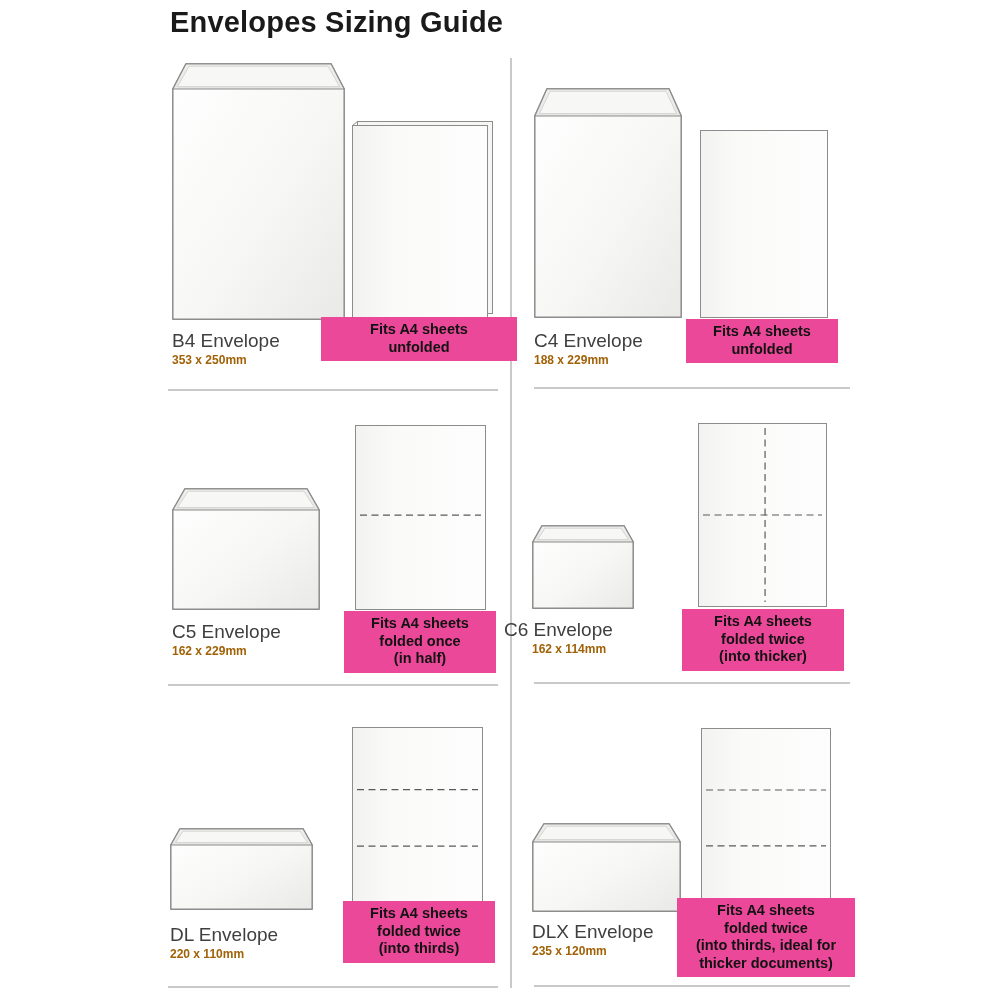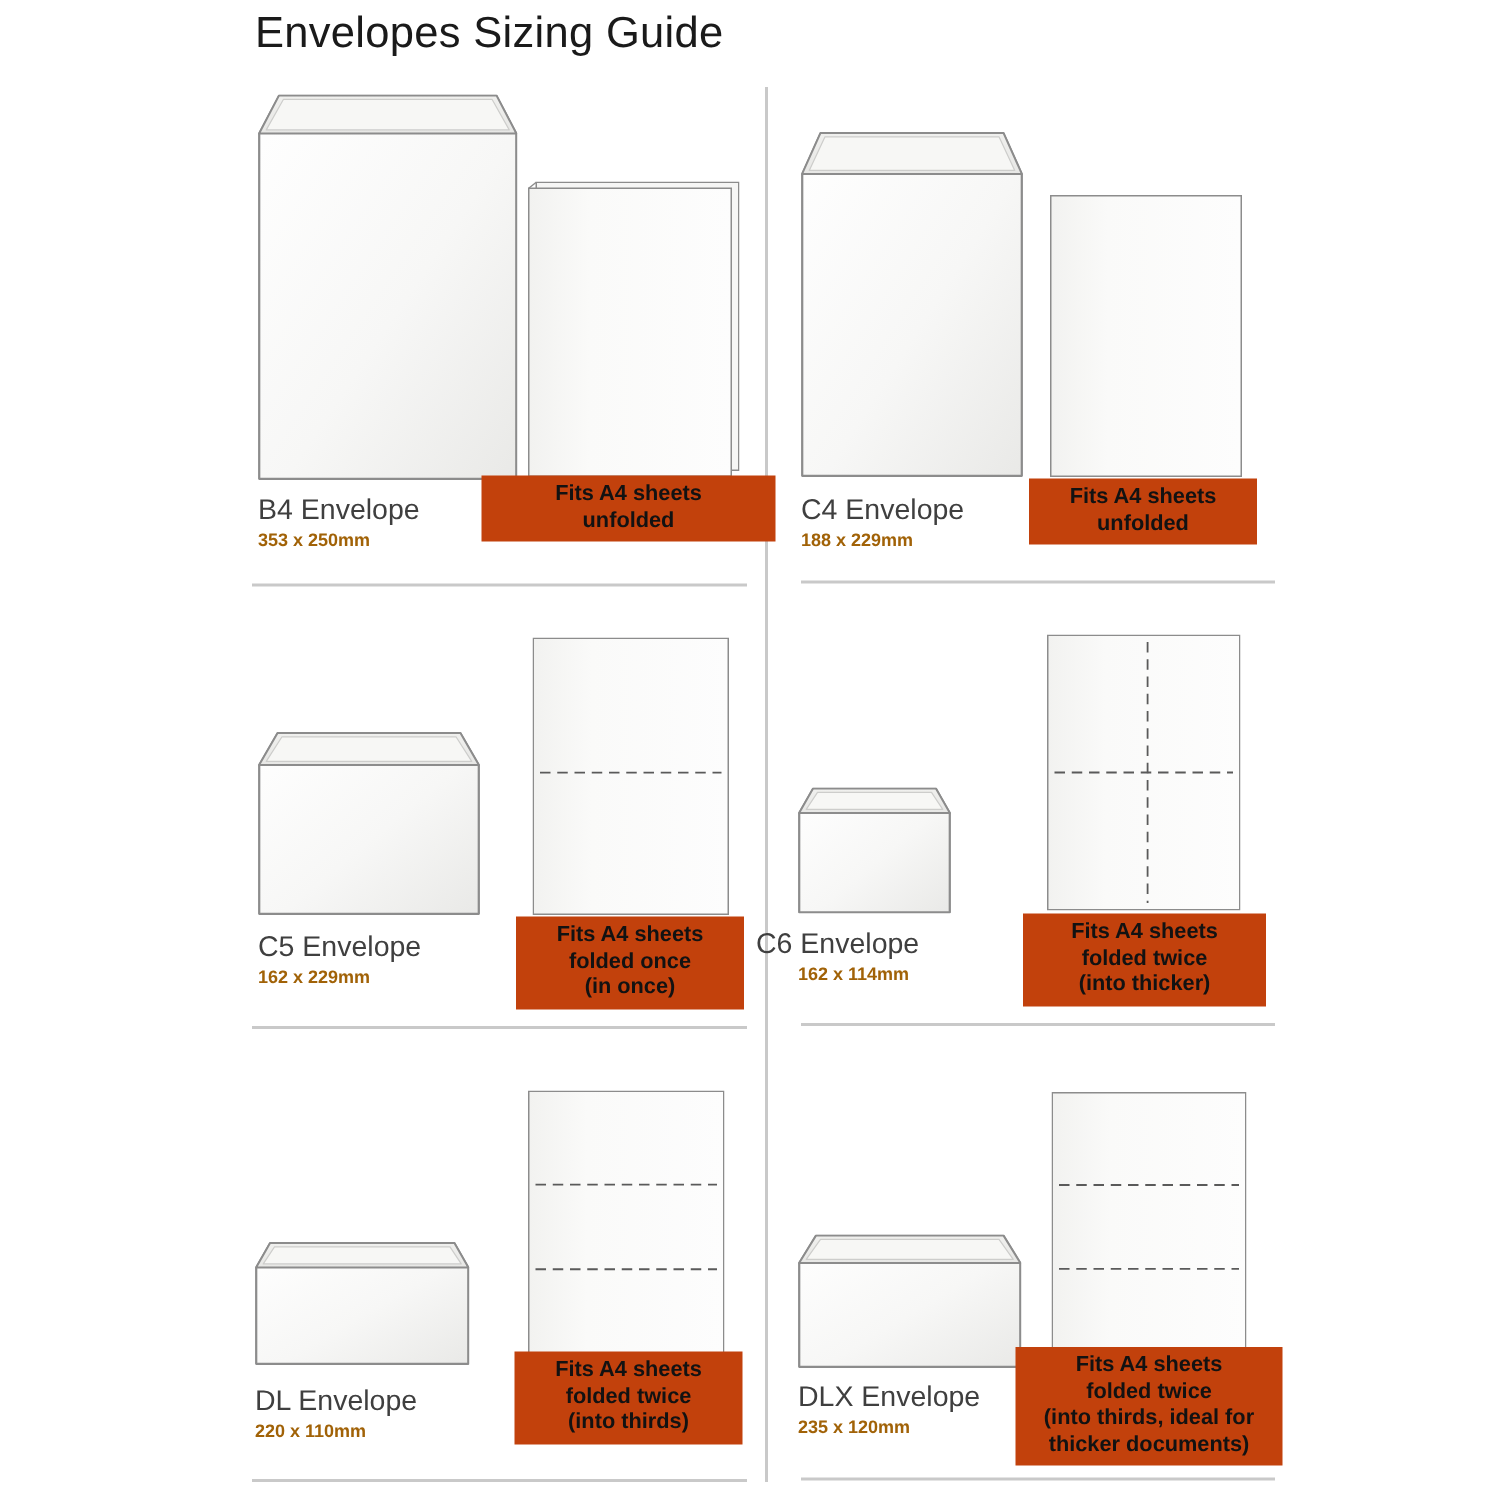--- a/index.html
+++ b/index.html
@@ -5,39 +5,39 @@
   html,body{margin:0;padding:0;background:#ffffff;}
   #canvas{
     position:relative;
     width:1000px;height:1000px;
     background:#ffffff;
     font-family:"Liberation Sans","DejaVu Sans",sans-serif;
     overflow:hidden;
   }
   .page-title{
     position:absolute;left:170px;top:6px;
-    font-size:29px;font-weight:400;color:#1a1a1a;
+    font-size:29px;font-weight:700;color:#1a1a1a;
     letter-spacing:0.2px;margin:0;
   }
   .divider{position:absolute;background:#c9c9c9;}
   .divider.v{width:2px;}
   .divider.h{height:2px;}
   .env-name{
     position:absolute;
     font-size:19px;font-weight:400;color:#3f3f3f;
     white-space:nowrap;line-height:20px;
   }
   .env-size{
     position:absolute;
     font-size:12px;font-weight:700;color:#a16207;
     white-space:nowrap;line-height:14px;
   }
   .caption{
     position:absolute;
-    background:#c2410c;
+    background:#ec4899;
     text-align:center;
     padding:4px 4px 5px 4px;
     box-sizing:border-box;
   }
   .caption .cap-line{
     font-size:14.5px;font-weight:700;color:#121212;line-height:17.5px;
   }
   .illustration{position:absolute;display:block;}
 </style>
 </head>
@@ -146,21 +146,21 @@
       <rect x="0.5" y="0.5" width="130" height="184" fill="url(#sp2)" stroke="#8c8c8c" stroke-width="1"></rect>
       <g stroke="#5a5a5a" stroke-width="1.2" stroke-dasharray="7 4.5">
         <line x1="5" y1="90.108" x2="126" y2="90.108"></line>
       </g>
     </svg>
     <div class="env-name" style="left: 172px; top: 622px;">C5 Envelope</div>
     <div class="env-size" style="left: 172px; top: 644px;">162 x 229mm</div>
     <div class="caption" style="left: 344px; top: 611px; width: 152px;">
       <div class="cap-line">Fits A4 sheets</div>
       <div class="cap-line">folded once</div>
-      <div class="cap-line">(in once)</div>
+      <div class="cap-line">(in half)</div>
     </div>
     <svg width="102" height="84" viewBox="0 0 102 84" class="illustration" style="left: 532px; top: 525px;">
       <defs>
         <linearGradient id="eb3" x1="0" y1="0" x2="1" y2="1">
           <stop offset="0%" stop-color="#ffffff"></stop>
           <stop offset="55%" stop-color="#f7f7f6"></stop>
           <stop offset="100%" stop-color="#e9e9e7"></stop>
         </linearGradient>
         <linearGradient id="ef3" x1="0" y1="0" x2="0" y2="1">
           <stop offset="0%" stop-color="#f0f0ee"></stop>

